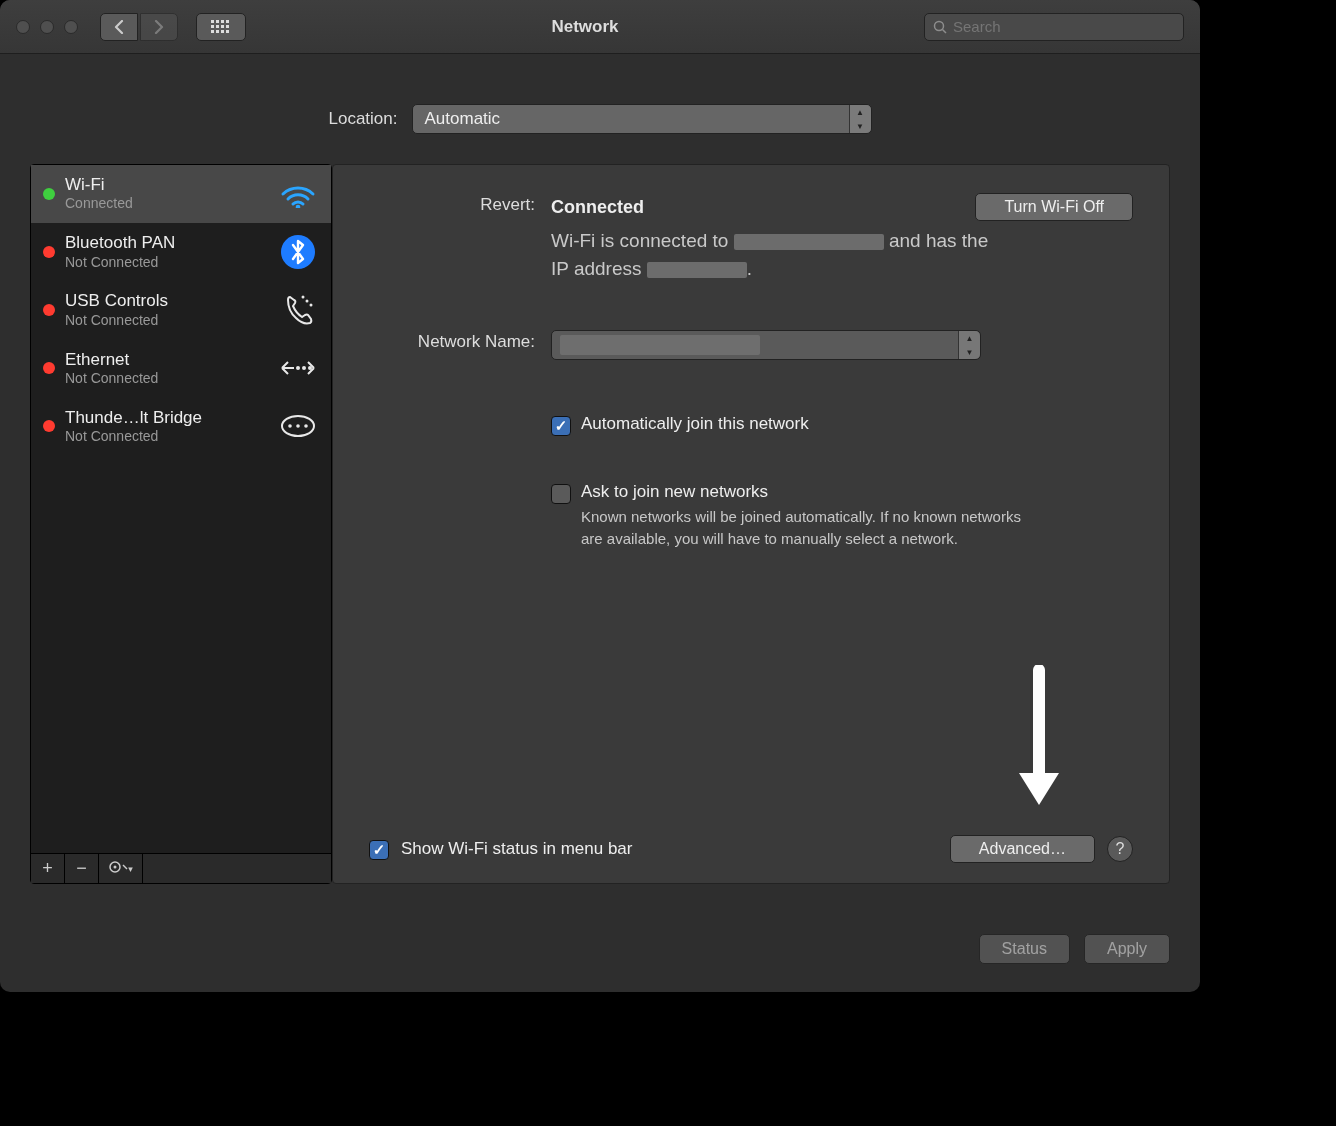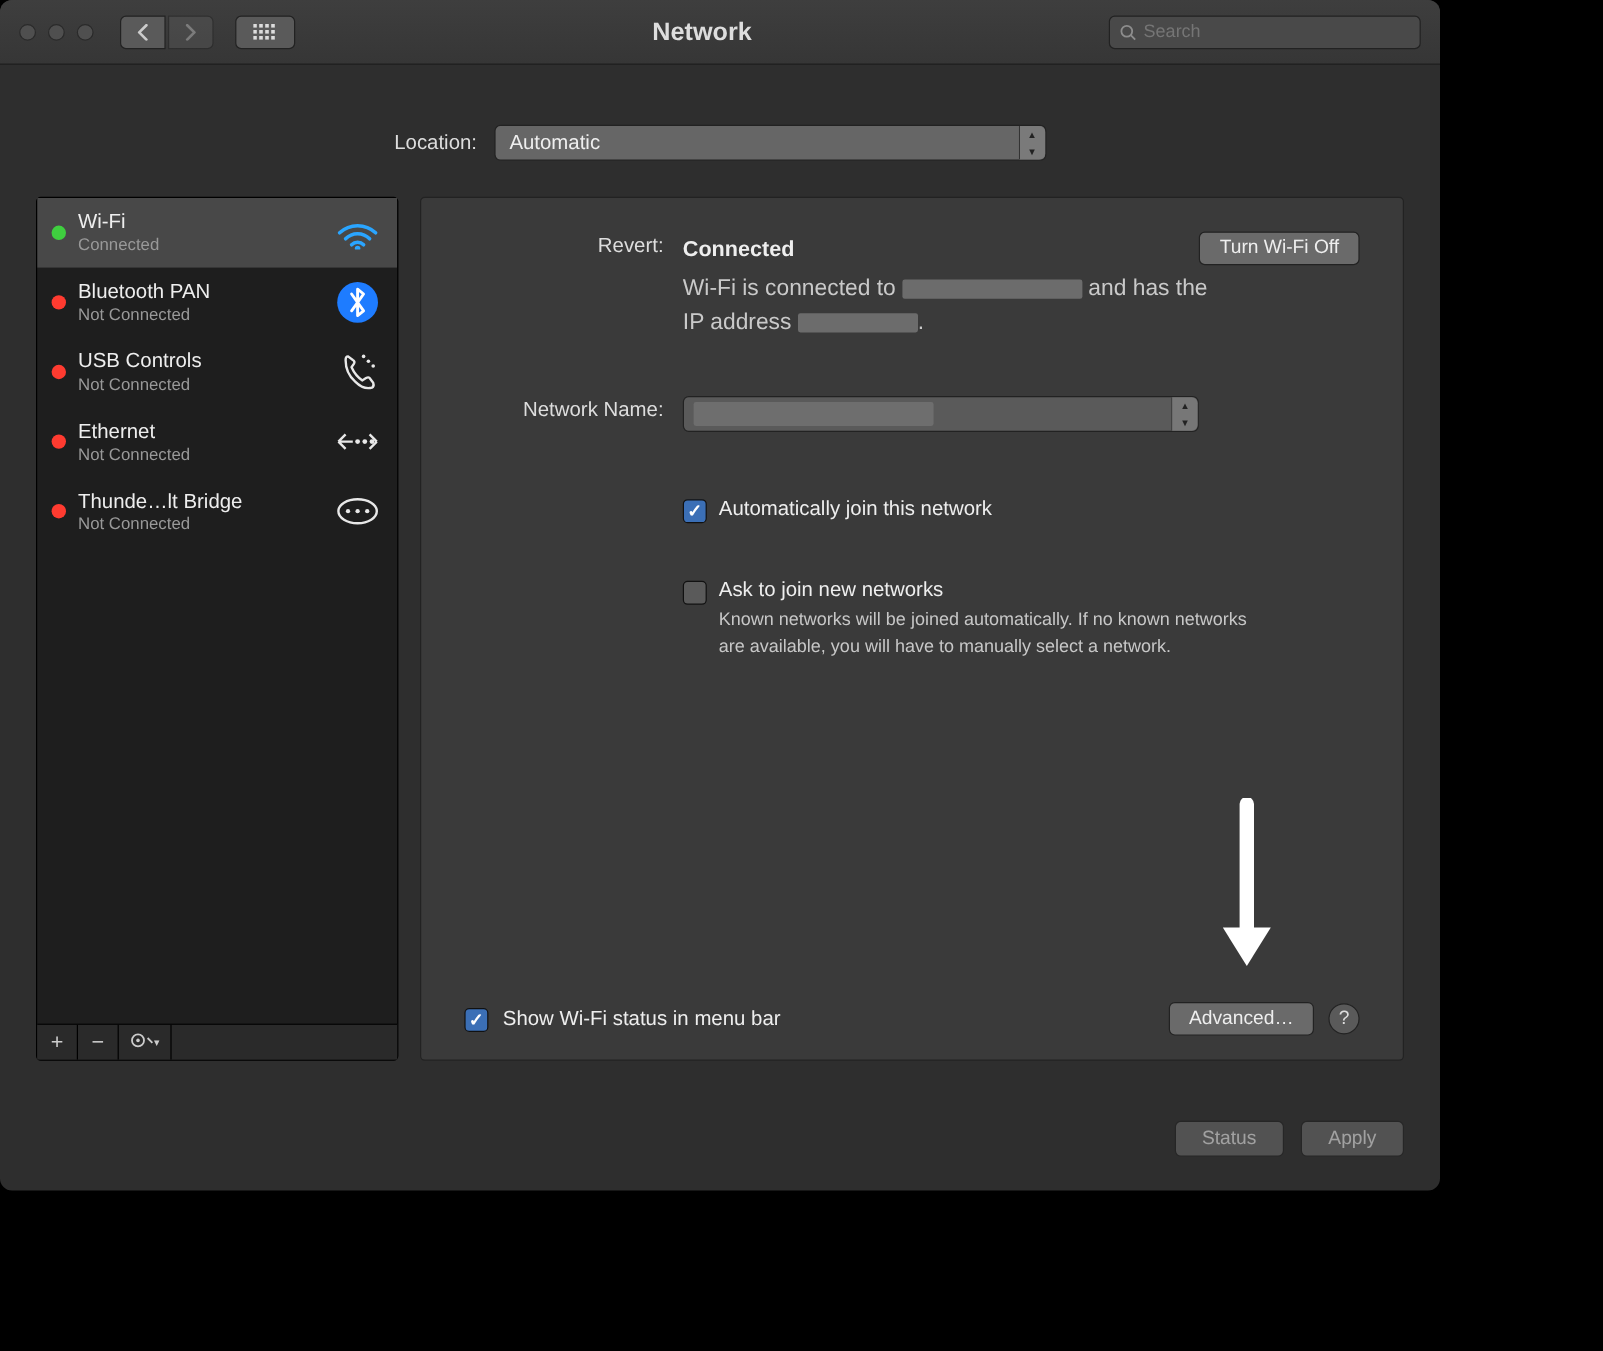--- a/index.html
+++ b/index.html
@@ -39,21 +39,21 @@
   display:flex; align-items:center; justify-content:center;
   border:1px solid #222;
 }
 .navbtn:first-child{border-radius:5px 0 0 5px;}
 .navbtn:last-child{border-radius:0 5px 5px 0;}
 .gridbtn {
   width: 50px; height: 28px; background:#5a5a5a; border-radius:5px;
   display:flex; align-items:center; justify-content:center;
   border:1px solid #222;
 }
-.title { flex:1; text-align:center; font-size:21px; font-weight:600; color:#ddd;}
+.title { flex:1; text-align:center; font-size:17px; font-weight:600; color:#ddd;}
 .searchbox {
   width: 260px; height:28px; background:#494949; border-radius:5px;
   display:flex; align-items:center; padding:0 8px; gap:6px;
   border:1px solid #222;
 }
 .searchbox input{
   flex:1; background:transparent; border:none; outline:none;
   color:#ccc; font-size:15px;
 }
 .searchbox svg{opacity:.6}
@@ -70,21 +70,21 @@
   height:30px; display:flex; align-items:center; padding:0 28px 0 12px;
   position:relative; min-width:460px; font-size:17px; color:#eee;
 }
 .select .stepper{
   position:absolute; right:0; top:0; bottom:0; width:22px;
   background:#7a7a7a; border-left:1px solid #333; border-radius:0 5px 5px 0;
   display:flex; flex-direction:column;
 }
 .stepper div{flex:1; display:flex; align-items:center; justify-content:center; font-size:8px; color:#222;}
 
-.body{ display:flex; gap:18px; align-items:center;}
+.body{ display:flex; align-items:center;}
 
 .sidebar{
   width: 302px; background:#1e1e1e; border:1px solid #000;
   border-radius:4px; display:flex; flex-direction:column;
   height: 720px;
 }
 .sidelist{ flex:1; overflow:auto;}
 .svc{
   display:flex; align-items:center; gap:10px; padding:10px 12px;
   border-bottom:1px solid rgba(0,0,0,0.0);
@@ -112,21 +112,21 @@
   padding: 28px 36px 20px; height:720px; position:relative;
   display:flex; flex-direction:column;
 }
 .row{ display:flex; gap:16px; margin-bottom:14px; align-items:flex-start;}
 .row .lbl{ width:166px; text-align:right; font-size:17px; color:#ddd; padding-top:2px;}
 .row .val{ flex:1;}
 .status-line{ display:flex; align-items:center; gap:18px;}
 .status-text{ font-size:18px; font-weight:700; color:#eee;}
 .btn{
   background:#6a6a6a; border:1px solid #222; color:#eee;
-  padding:4px 16px; font-size:16px; border-radius:5px; cursor:pointer;
+  padding:4px 28px; font-size:16px; border-radius:5px; cursor:pointer;
 }
 .desc{ font-size:19px; color:#c9c9c9; line-height:1.45; margin-top:6px; max-width:460px;}
 .redact{ display:inline-block; background:#6c6c6c; border-radius:2px; height:16px; vertical-align:middle;}
 
 .net-select{
   background:#5a5a5a; height:30px; width:430px; position:relative;
   border:1px solid #222; border-radius:5px; display:flex; align-items:center;
 }
 .net-select .blur{
   margin-left:8px; width:200px; height:20px; background:#6e6e6e; border-radius:2px;

